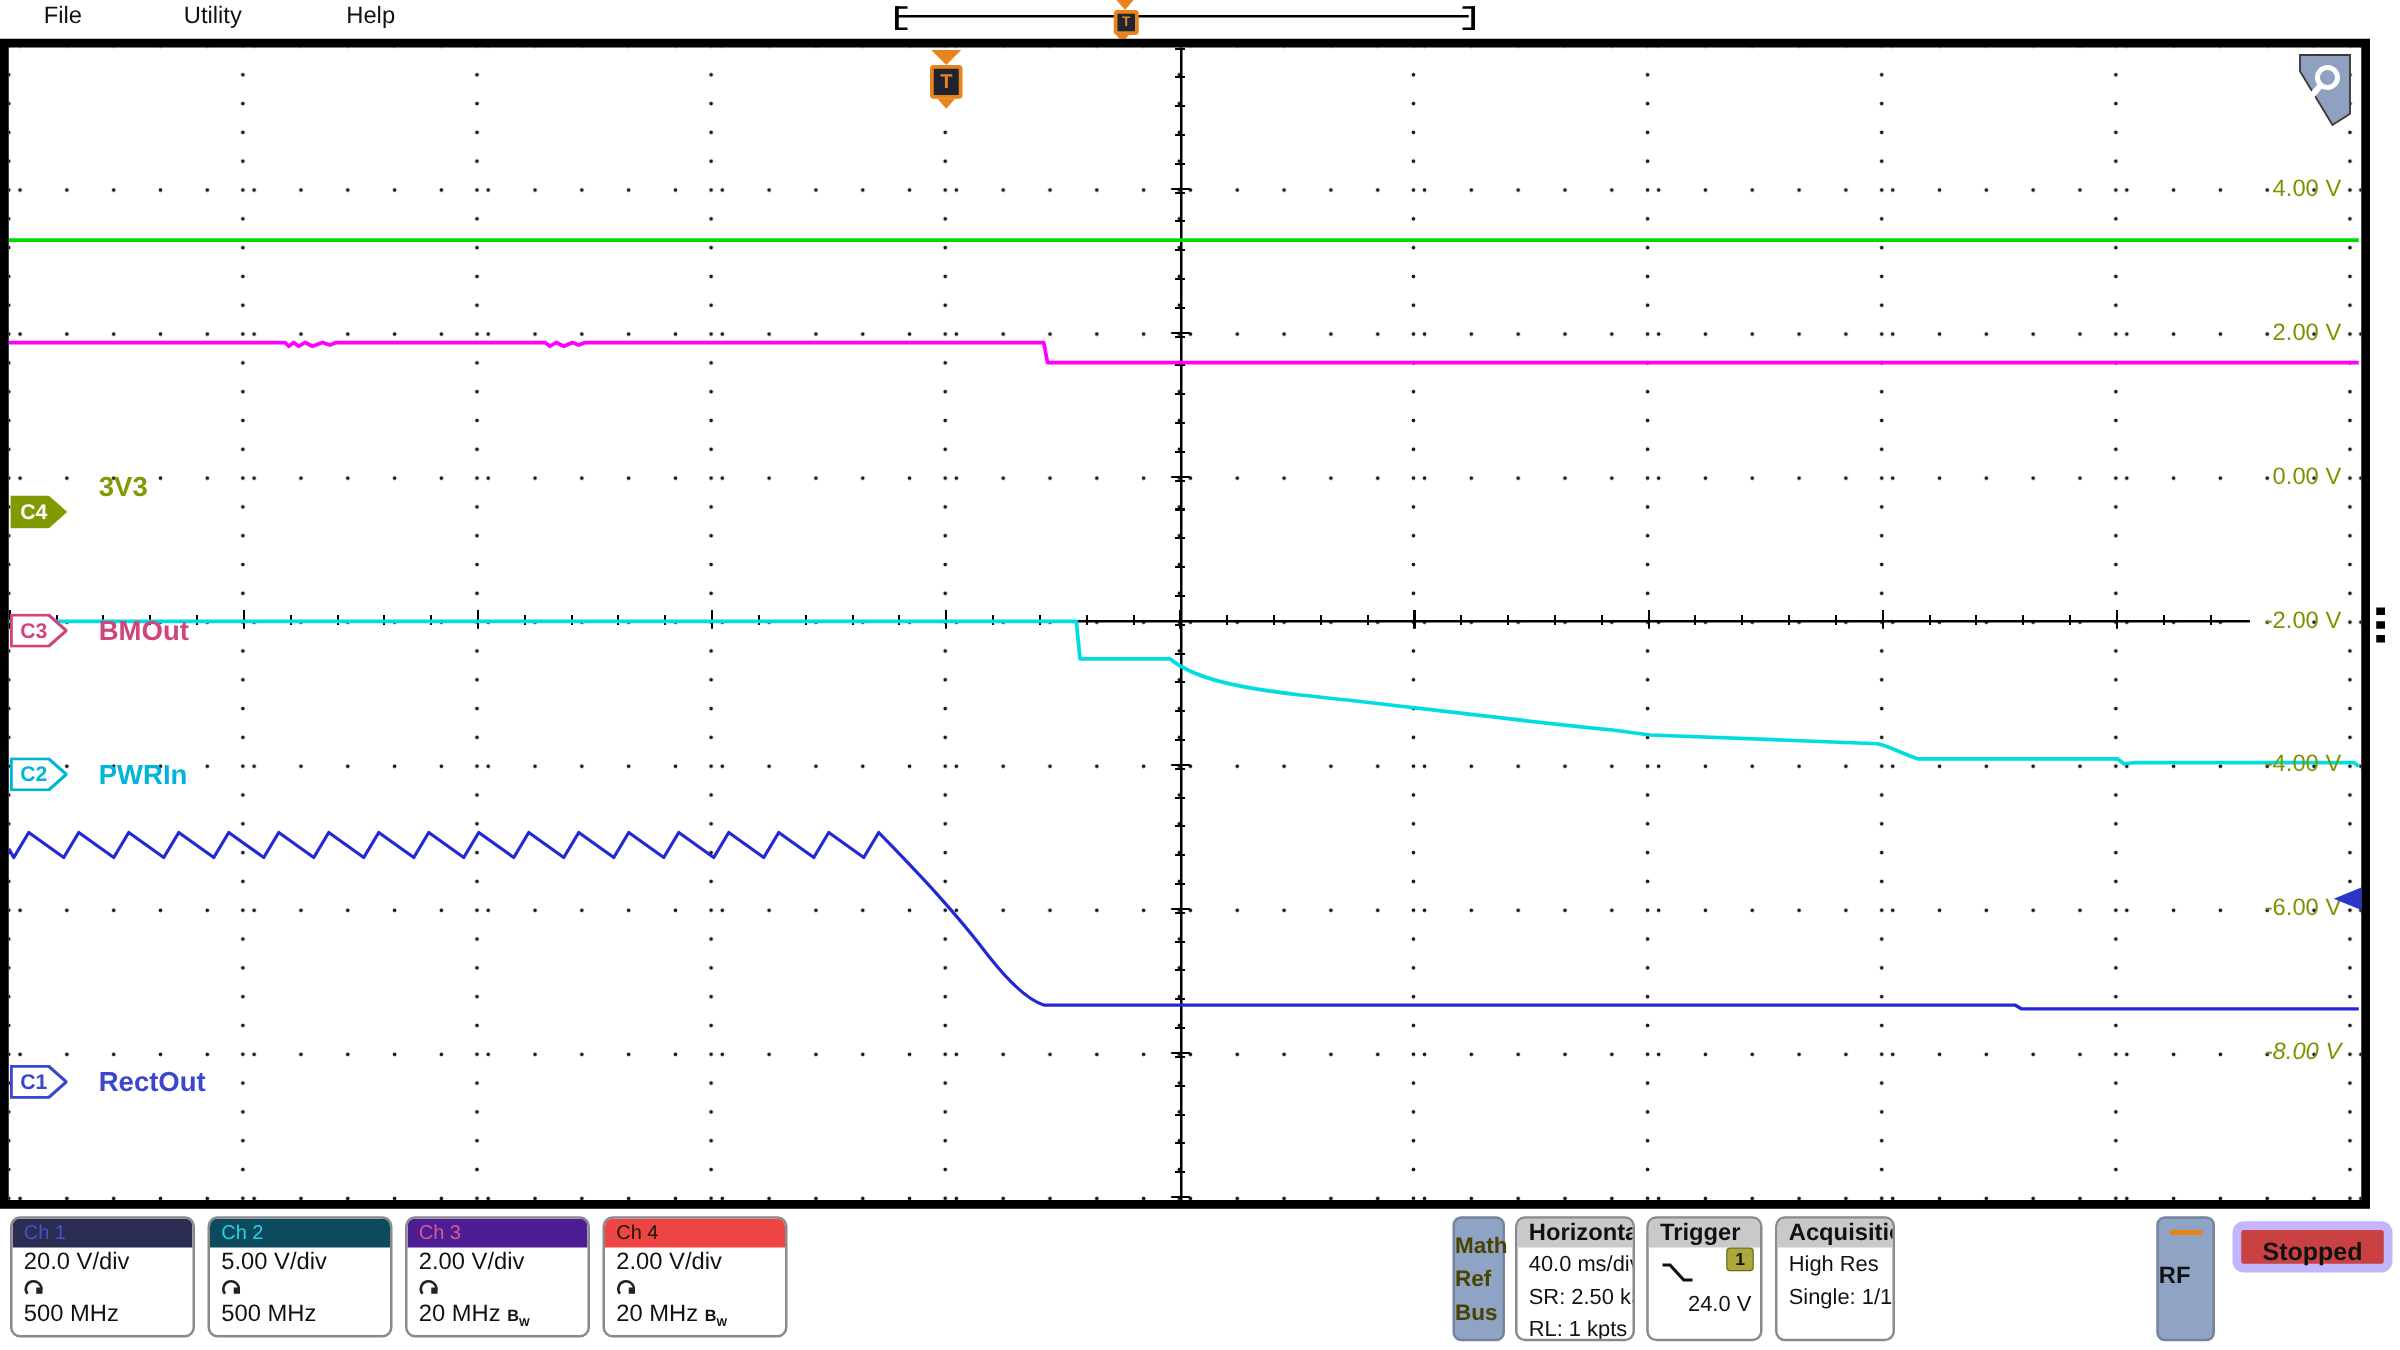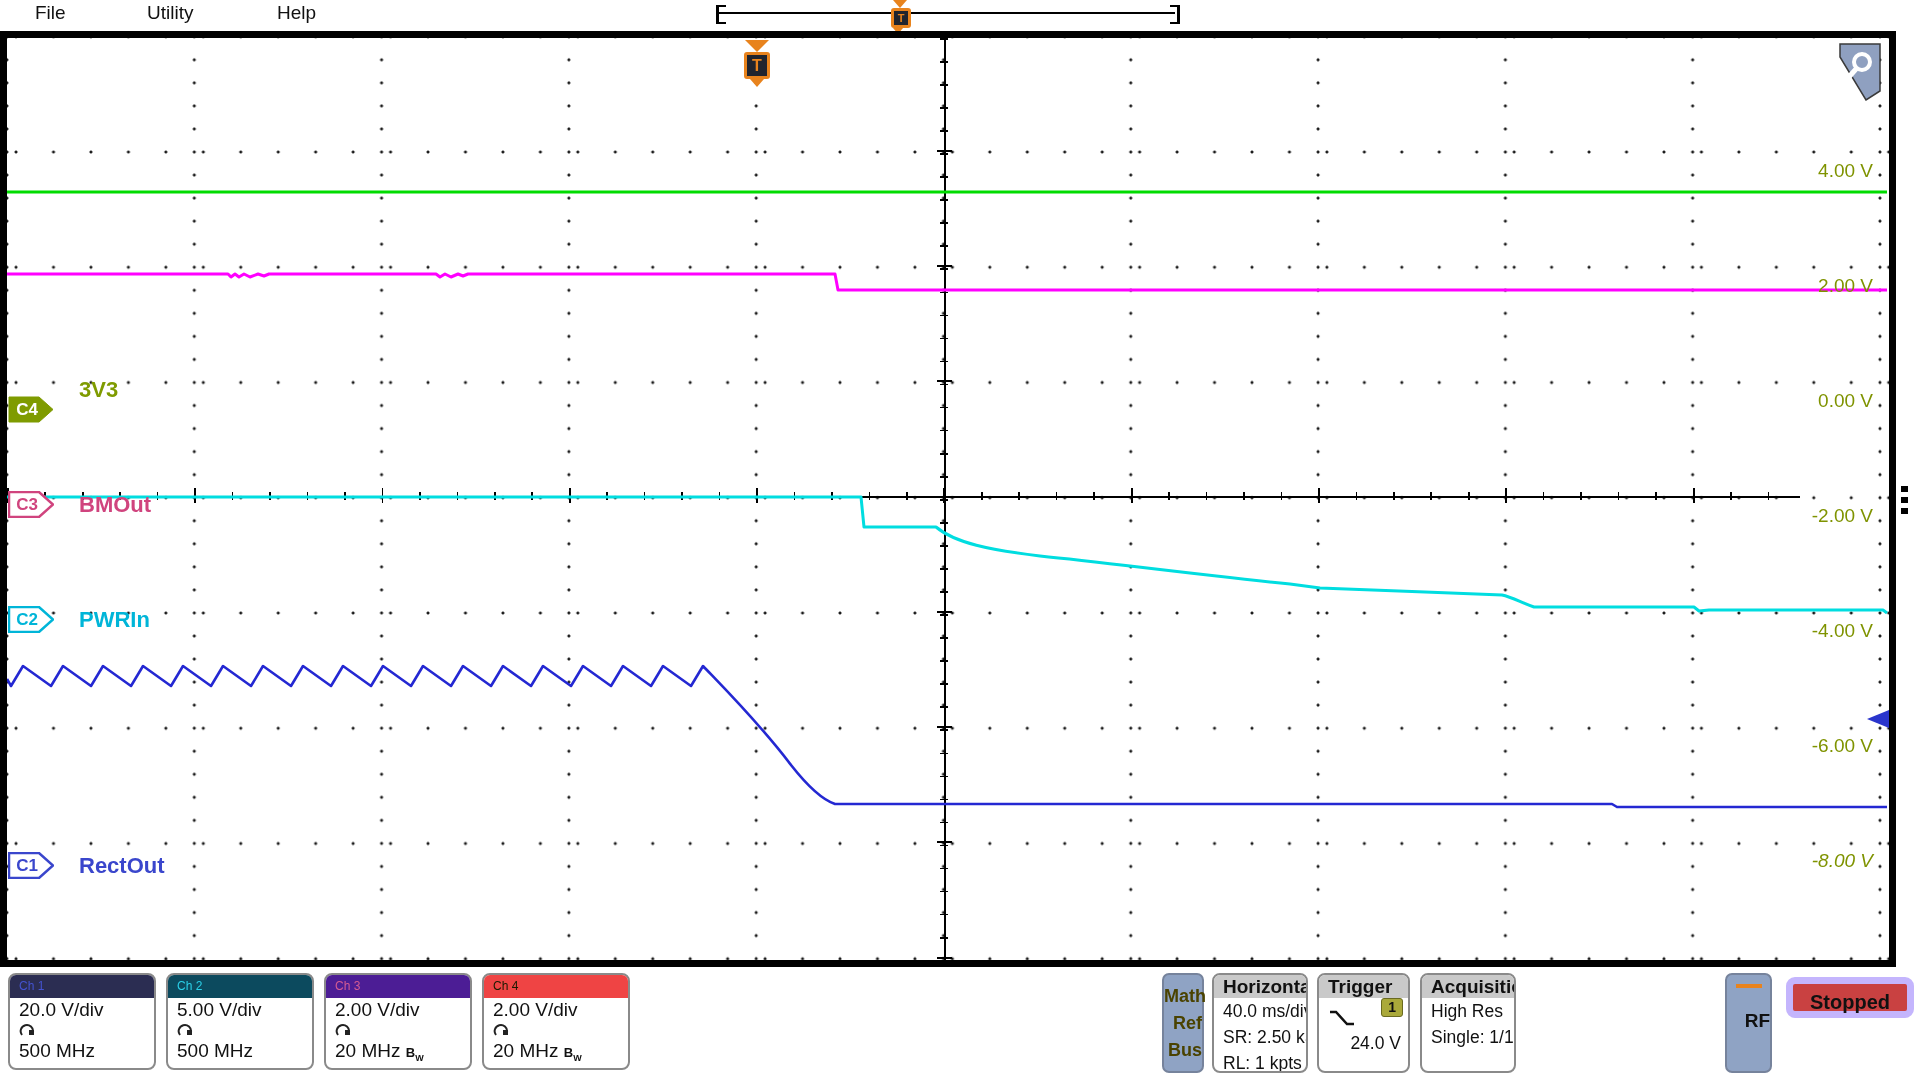--- a/index.html
+++ b/index.html
@@ -17,39 +17,39 @@
     background-position:-9.7px 56.4px,93.65px 10.3px;}
   .cline{background:#000;}
   .htick-minor{position:absolute;left:0;top:454px;width:1793px;height:8px;
     background:repeating-linear-gradient(to right,#000 0 1.6px,rgba(0,0,0,0) 1.6px 37.46px);}
   .htick-div{position:absolute;left:0;top:450px;width:1793px;height:15px;
     background:repeating-linear-gradient(to right,#000 0 1.8px,rgba(0,0,0,0) 1.8px 187.3px);}
   .vtick-minor{position:absolute;left:933px;top:0;width:8px;height:922px;
     background:repeating-linear-gradient(to bottom,#000 0 1.6px,rgba(0,0,0,0) 1.6px 23.05px);}
   .vtick-div{position:absolute;left:930px;top:112px;width:15px;height:810px;
     background:repeating-linear-gradient(to bottom,#000 0 1.8px,rgba(0,0,0,0) 1.8px 115.25px);}
-  .scale-label{position:absolute;right:16px;width:90px;text-align:right;font-size:19px;color:#7f9300;line-height:22px;margin-top:19px;}
+  .scale-label{position:absolute;right:16px;width:90px;text-align:right;font-size:19px;color:#7f9300;line-height:22px;}
   
   .chmark{position:absolute;left:1px;width:46px;height:27px;font-size:17px;font-weight:bold;
     display:flex;align-items:center;justify-content:center;line-height:27px;}
   .chmark span{position:relative;z-index:2;padding-right:8px;}
   .chmark svg{position:absolute;left:0;top:0;}
   .chname{position:absolute;left:72px;font-size:22px;font-weight:bold;line-height:26px;}
   
   .tri-down{width:0;height:0;border-left:12px solid rgba(0,0,0,0);border-right:12px solid rgba(0,0,0,0);border-top:12px solid #e8831d;}
   .tri-down-sm{width:0;height:0;border-left:7px solid rgba(0,0,0,0);border-right:7px solid rgba(0,0,0,0);border-top:8px solid #e8831d;}
   .tbadge{background:#20242e;border:3px solid #e8831d;border-radius:3px;color:#e8831d;font-weight:bold;text-align:center;}
   
   .chb{position:absolute;top:973px;width:148px;height:97px;background:#fff;border:2px solid #8a8a8a;border-radius:8px;box-sizing:border-box;overflow:hidden;}
-  .chb-h{height:23px;font-size:12px;padding-left:9px;line-height:23px;}
+  .chb-h{height:23px;font-size:16px;padding-left:9px;line-height:23px;}
   .chb-l{font-size:19px;color:#111;padding-left:9px;line-height:24px;}
   .panel{position:absolute;top:973px;height:100px;background:#fff;border:2px solid #8a8a8a;border-radius:8px;box-sizing:border-box;overflow:hidden;}
   .panel-h{background:#c9c9c9;font-size:19px;font-weight:bold;color:#111;padding:1px 0 1px 9px;line-height:21px;}
   .panel-l{font-size:17.5px;color:#111;padding-left:9px;line-height:26px;white-space:nowrap;}
-  .bluebtn{position:absolute;top:973px;background:#8fa3c4;border:2px solid #76839c;border-radius:7px;box-sizing:border-box;text-align:right;}
+  .bluebtn{position:absolute;top:973px;background:#8fa3c4;border:2px solid #76839c;border-radius:7px;box-sizing:border-box;text-align:left;}
   .bwtag{font-size:13px;font-weight:bold;}
   .bwtag sub{font-size:9px;}
 </style>
 </head>
 <body>
 
 <div id="screen">
 
   <div>
     <div class="menu-item" style="left:35px;">File</div>

